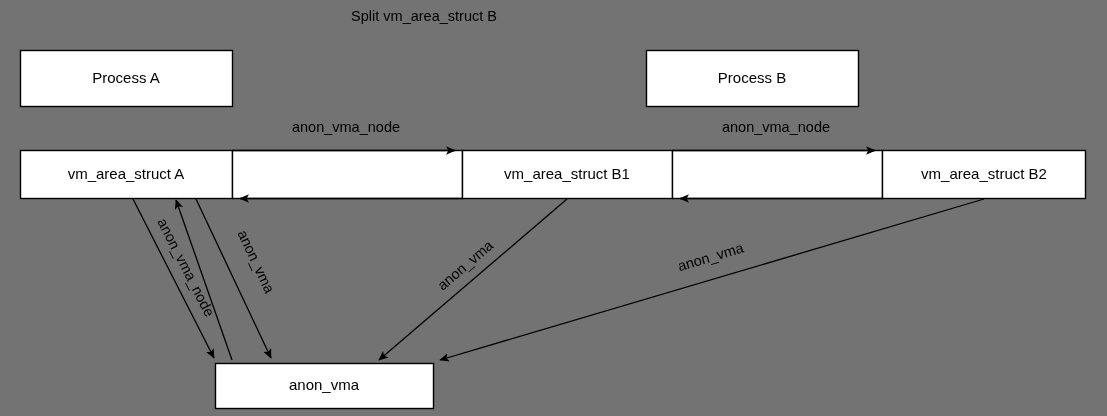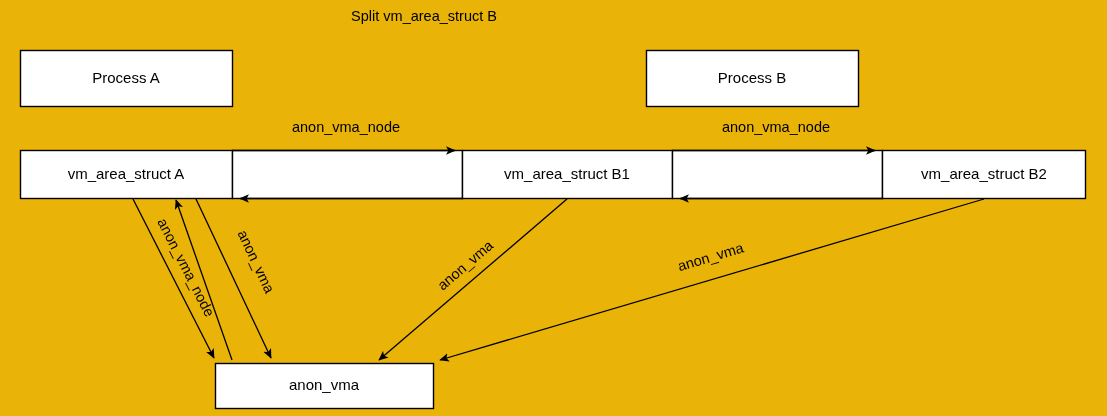--- a/index.html
+++ b/index.html
@@ -7,21 +7,21 @@
     padding: 0;
     background: #ffffff;
   }
   body {
     font-family: "Liberation Sans", sans-serif;
   }
   #diagram-root {
     position: relative;
     width: 1107px;
     height: 416px;
-    background: #eab308;
+    background: #737373;
     overflow: hidden;
   }
   svg#diagram-svg {
     position: absolute;
     left: 0;
     top: 0;
     width: 1107px;
     height: 416px;
   }
   .box-rect {

